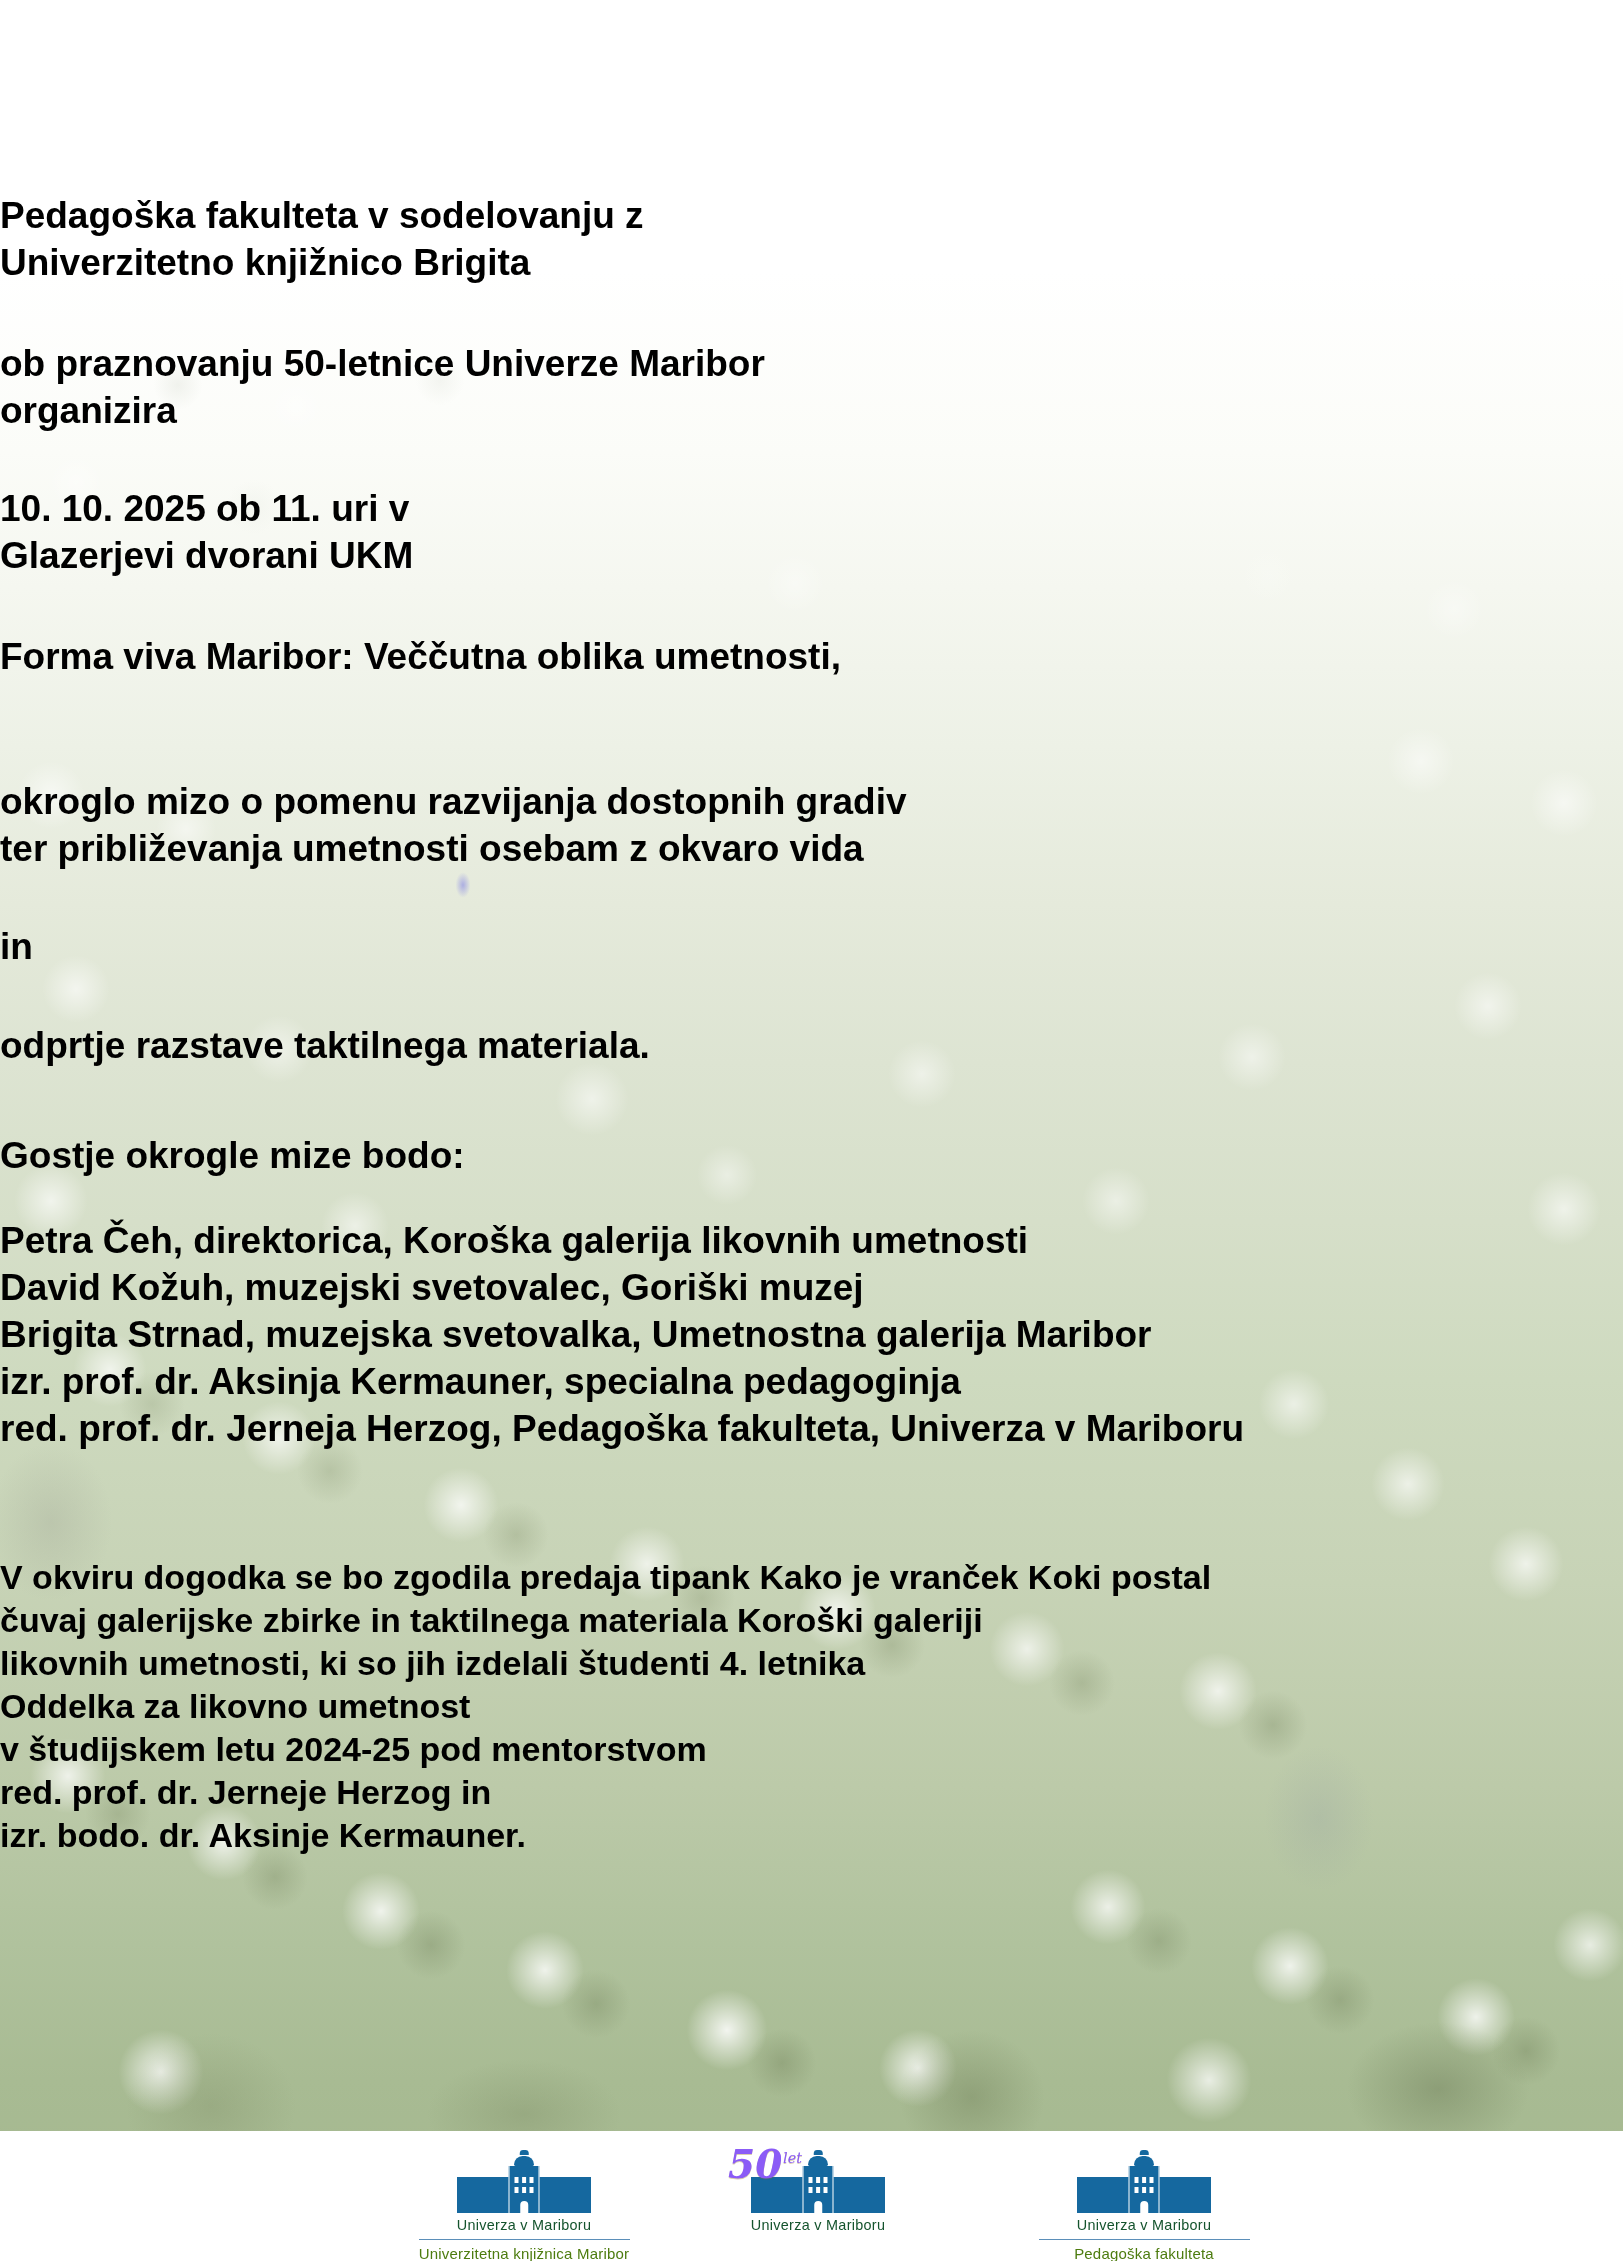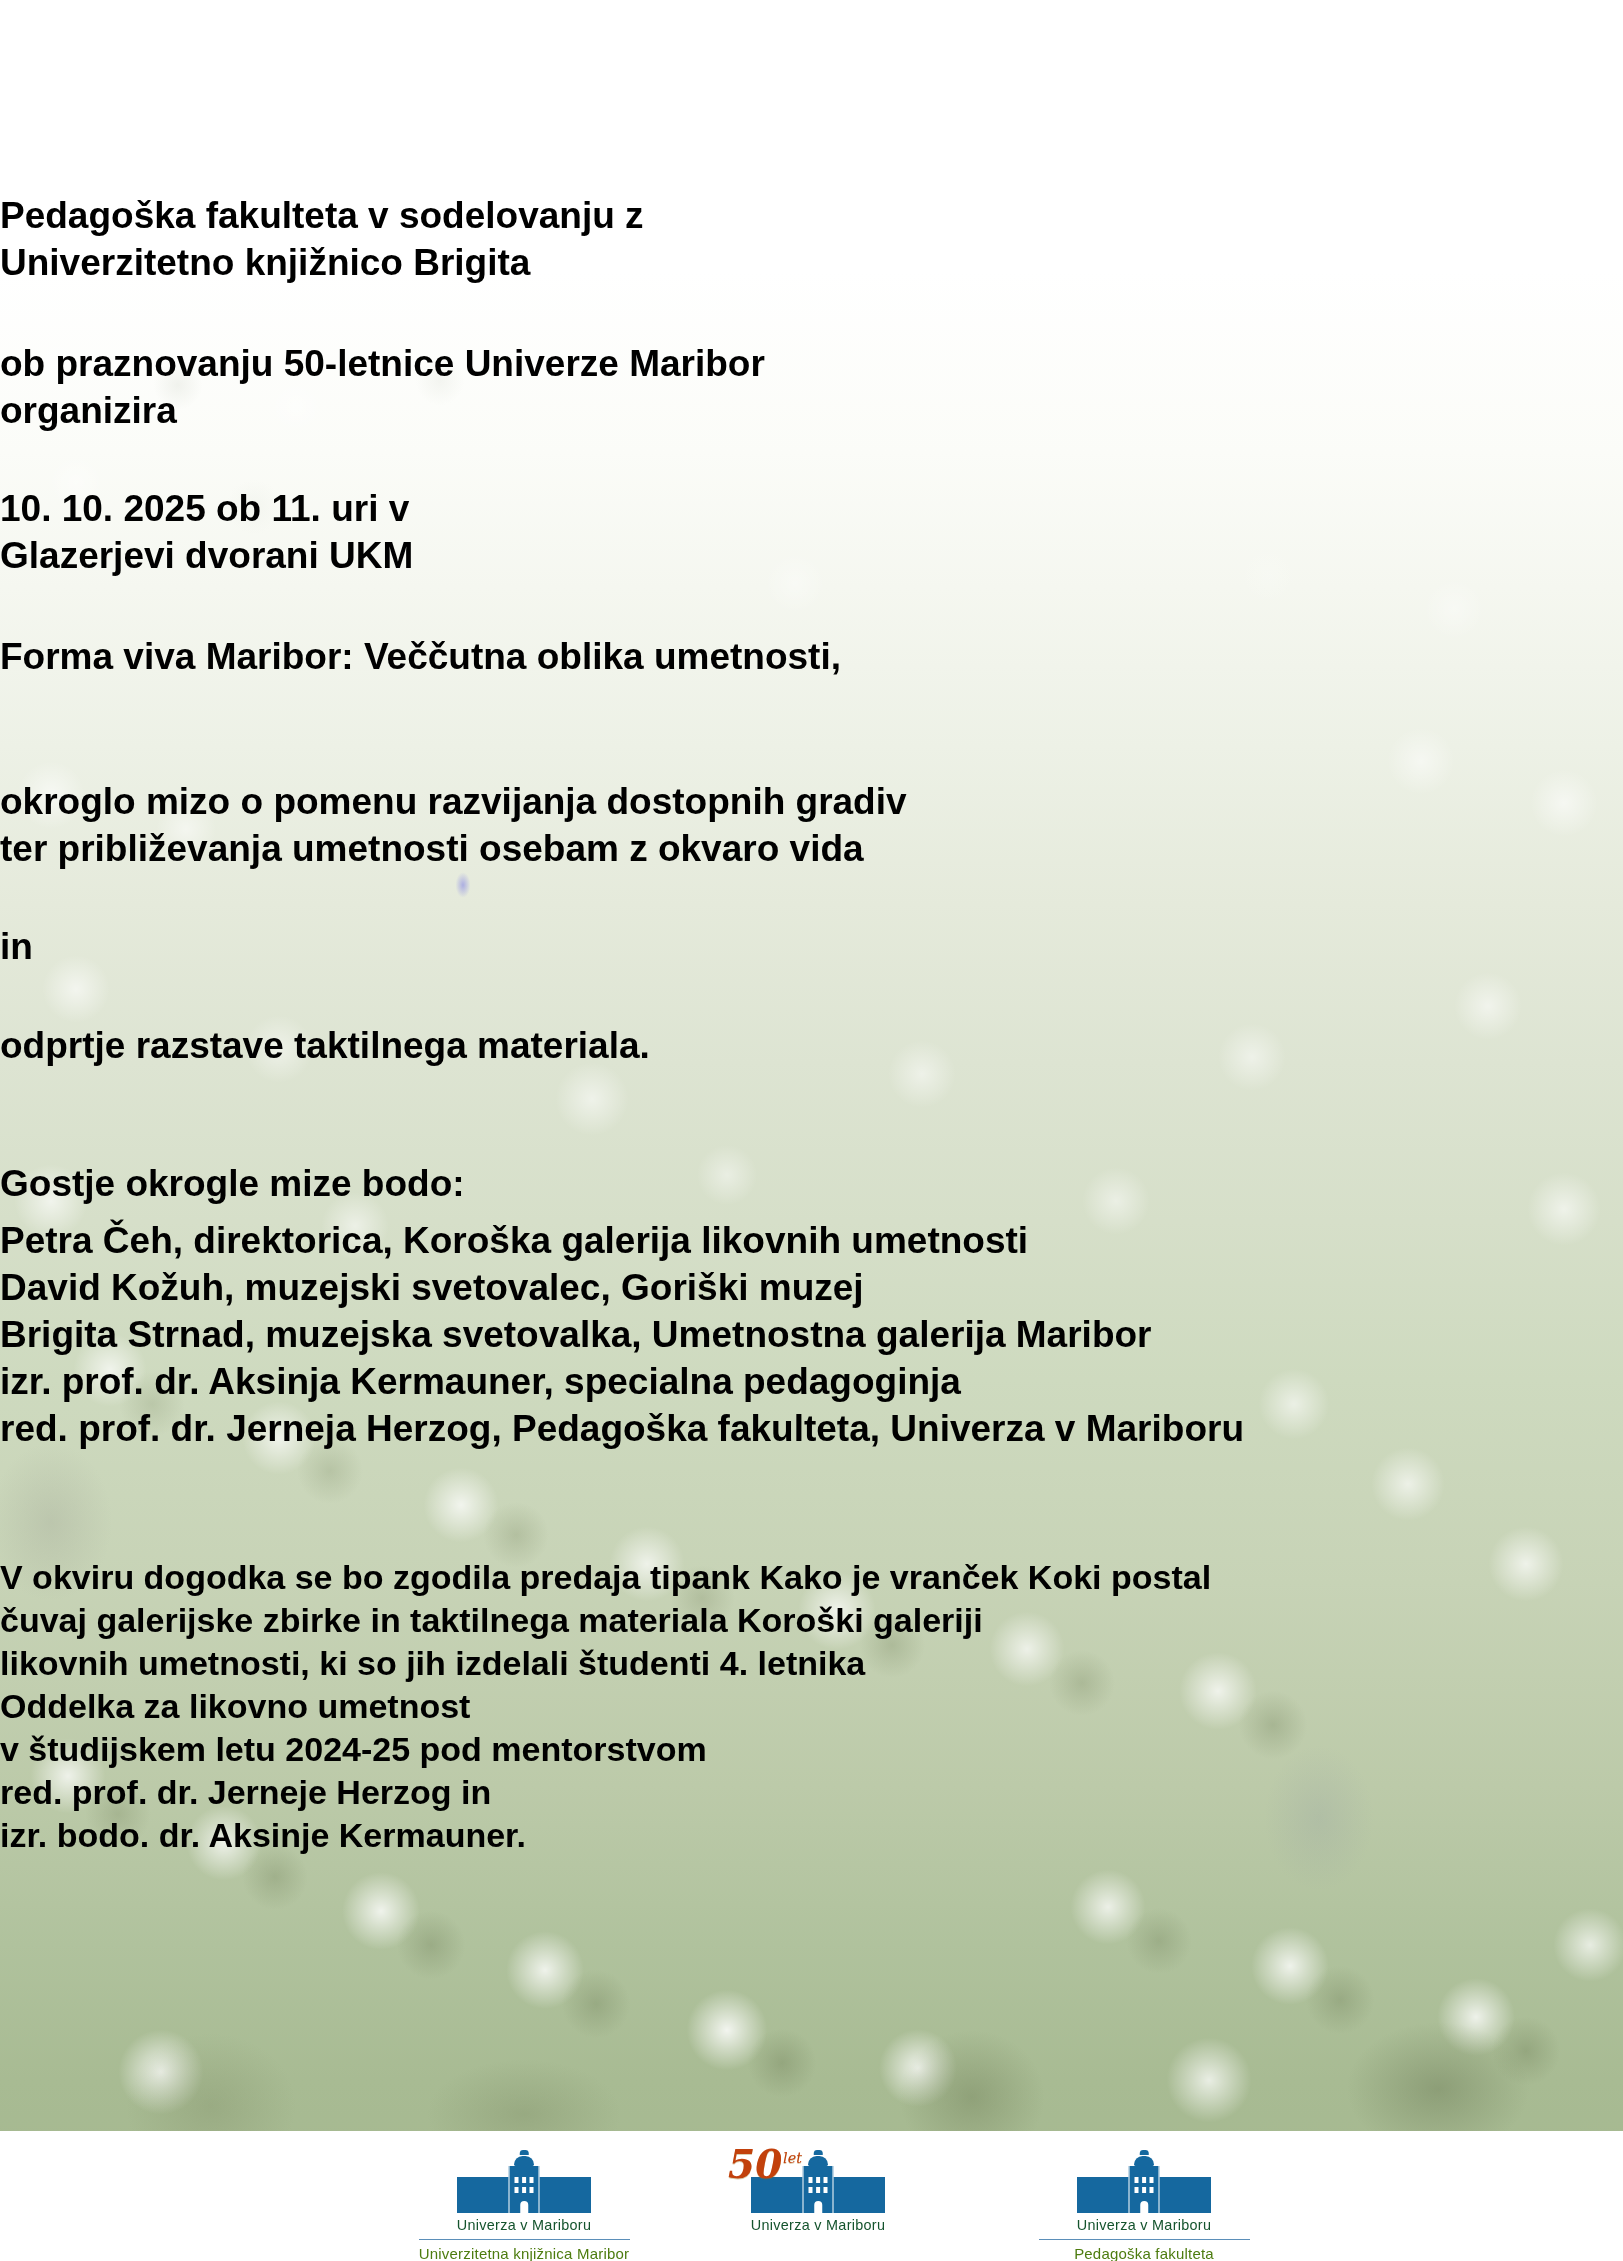--- a/index.html
+++ b/index.html
@@ -108,21 +108,21 @@
             box-shadow: 7.6px 0 0 #fff, 15px 0 0 #fff, 0 10px 0 #fff, 7.6px 10px 0 #fff, 15px 10px 0 #fff; }
   .tower::after { content:""; position:absolute; left:50%; transform:translateX(-50%); bottom:0;
             width:8.5px; height:12px; background:#fff; border-radius:4.2px 4.2px 0 0; }
   .dome  { position:absolute; left:50%; transform:translateX(-50%); bottom:47px; width:20px; height:10px;
            background:#15689f; border-radius:10px 10px 1.7px 1.7px; }
   .spire { position:absolute; left:50%; transform:translateX(-50%); bottom:58px; width:8.5px; height:5px;
            background:#15689f; border-radius:3.4px 3.4px 0 0; }
   .org  { margin-top:4.2px; font-size:14.4px; font-weight:normal; color:#14532d; letter-spacing:0.3px; }
   .rule { width:211px; height:1.7px; background:#5b8fb9; margin:6px auto 5px; }
   .sub  { font-size:15px; font-weight:normal; color:#4d7c0f; letter-spacing:0.2px; }
-  .badge { position:absolute; top:-5px; left:37px; z-index:2; color:#c2410c;
+  .badge { position:absolute; top:-5px; left:37px; z-index:2; color:#8b5cf6;
            font-family:"DejaVu Serif", serif; font-style:italic; white-space:nowrap;
            text-shadow:0 0.8px 0 rgba(150,115,25,.35);text-align:right; }
   .badge .num  { font-size:39px; font-weight:bold; line-height:1; }
   .badge .word { font-size:14.4px; position:relative; top:-15px; margin-left:0.8px; }
 </style>
 </head>
 <body>
 
 <div class="poster">
   <div class="bg-texture"></div>
@@ -152,21 +152,21 @@
   </div>
 
   <div class="tb" style="top:923px">
     <div>in</div>
   </div>
 
   <div class="tb" style="top:1022px">
     <div>odprtje razstave taktilnega materiala.</div>
   </div>
 
-  <div class="tb" style="top:1160px">
+  <div class="tb" style="top:1132px">
     <div>Gostje okrogle mize bodo:</div>
   </div>
 
   <div class="tb" style="top:1217px">
     <div>Petra Čeh, direktorica, Koroška galerija likovnih umetnosti</div>
     <div>David Kožuh, muzejski svetovalec, Goriški muzej</div>
     <div>Brigita Strnad, muzejska svetovalka, Umetnostna galerija Maribor</div>
     <div>izr. prof. dr. Aksinja Kermauner, specialna pedagoginja</div>
     <div>red. prof. dr. Jerneja Herzog, Pedagoška fakulteta, Univerza v Mariboru</div>
   </div>

